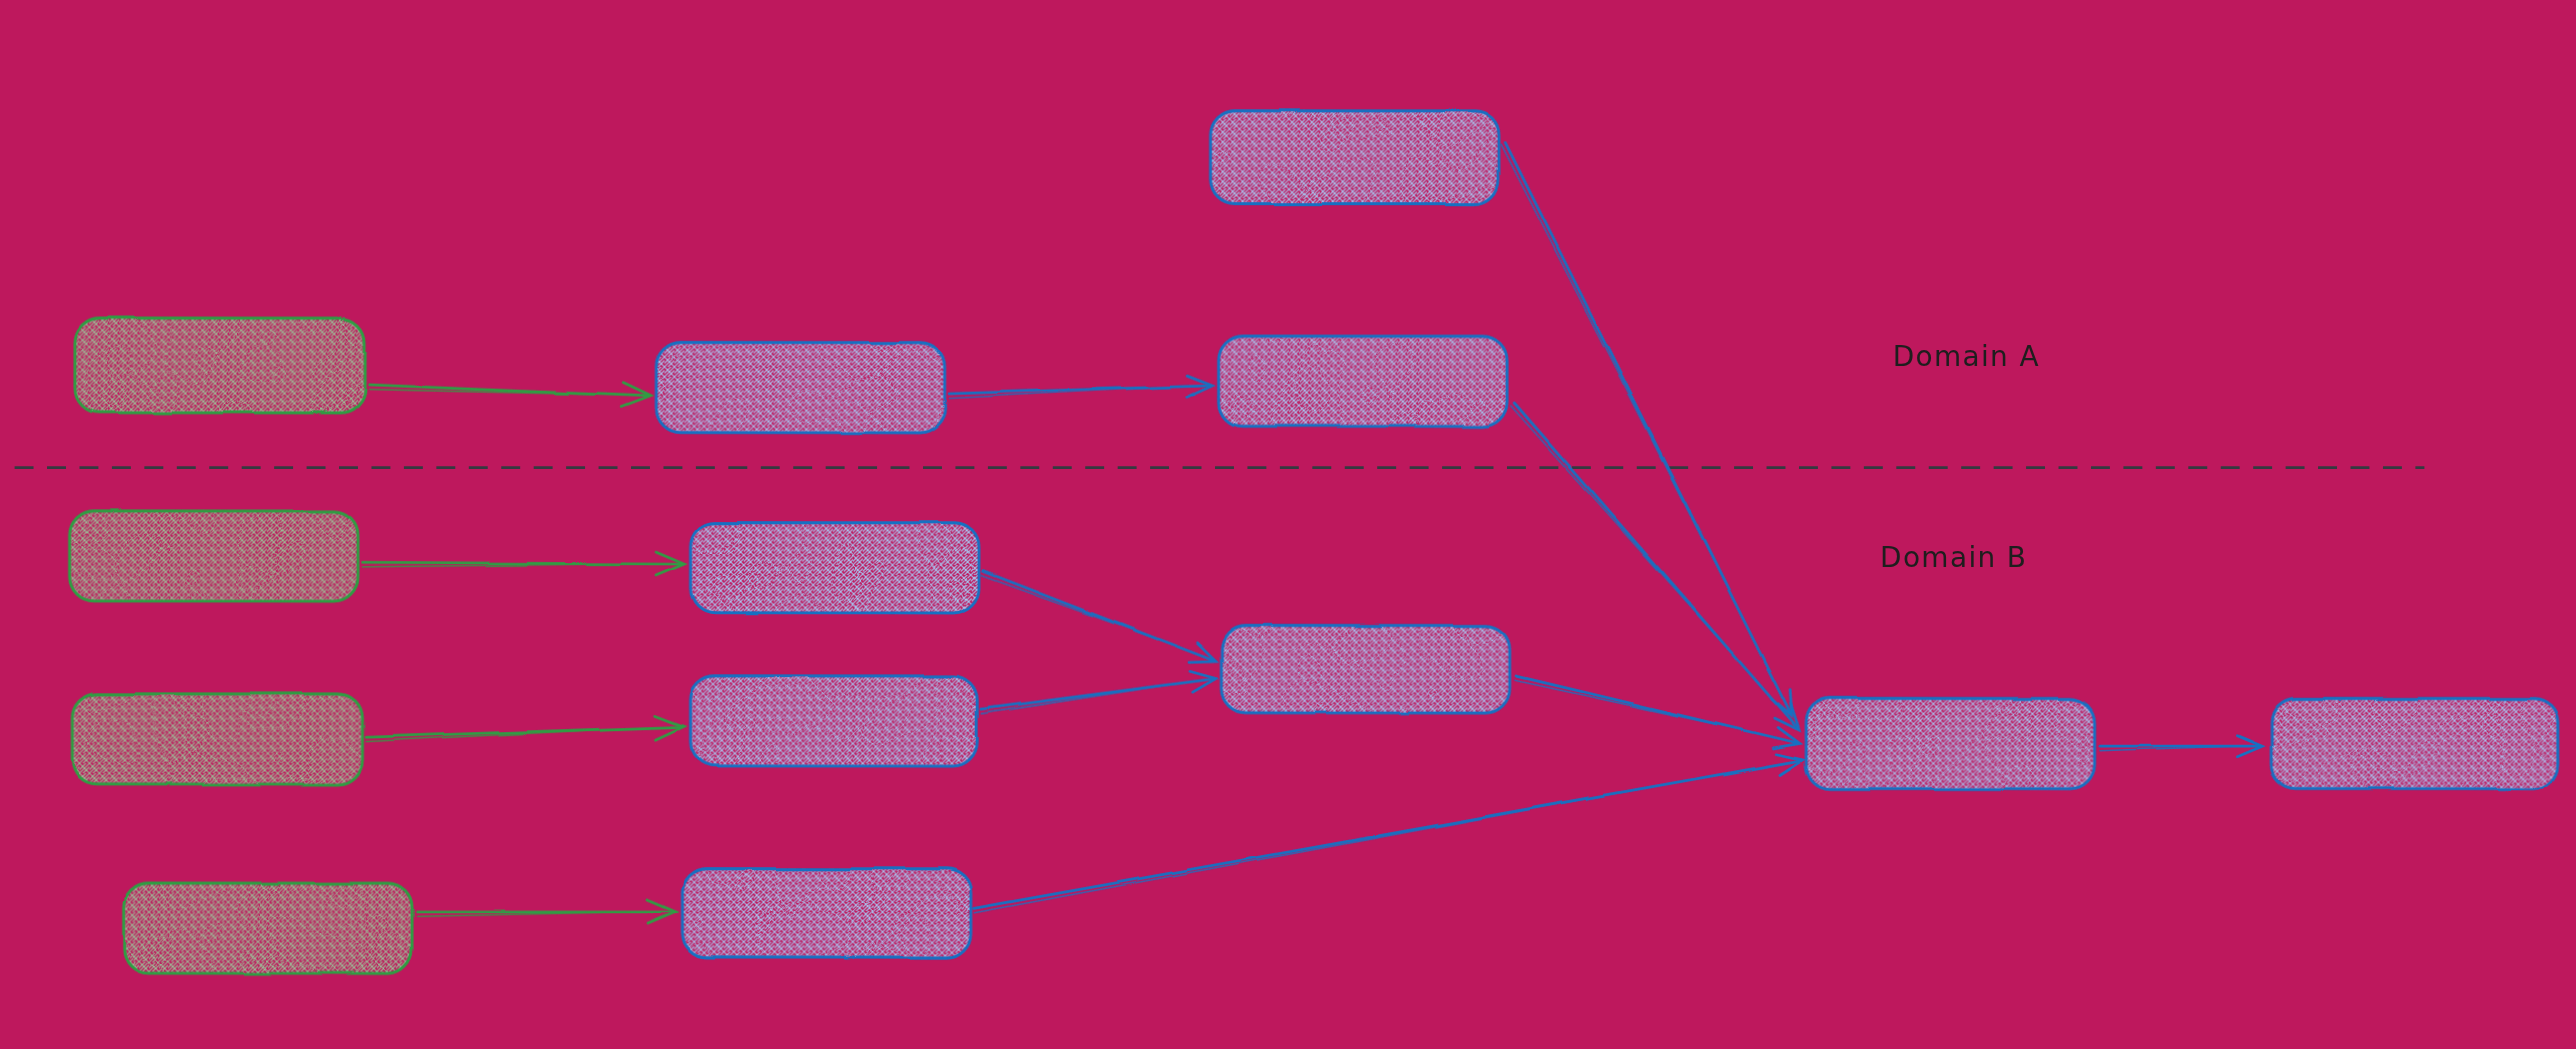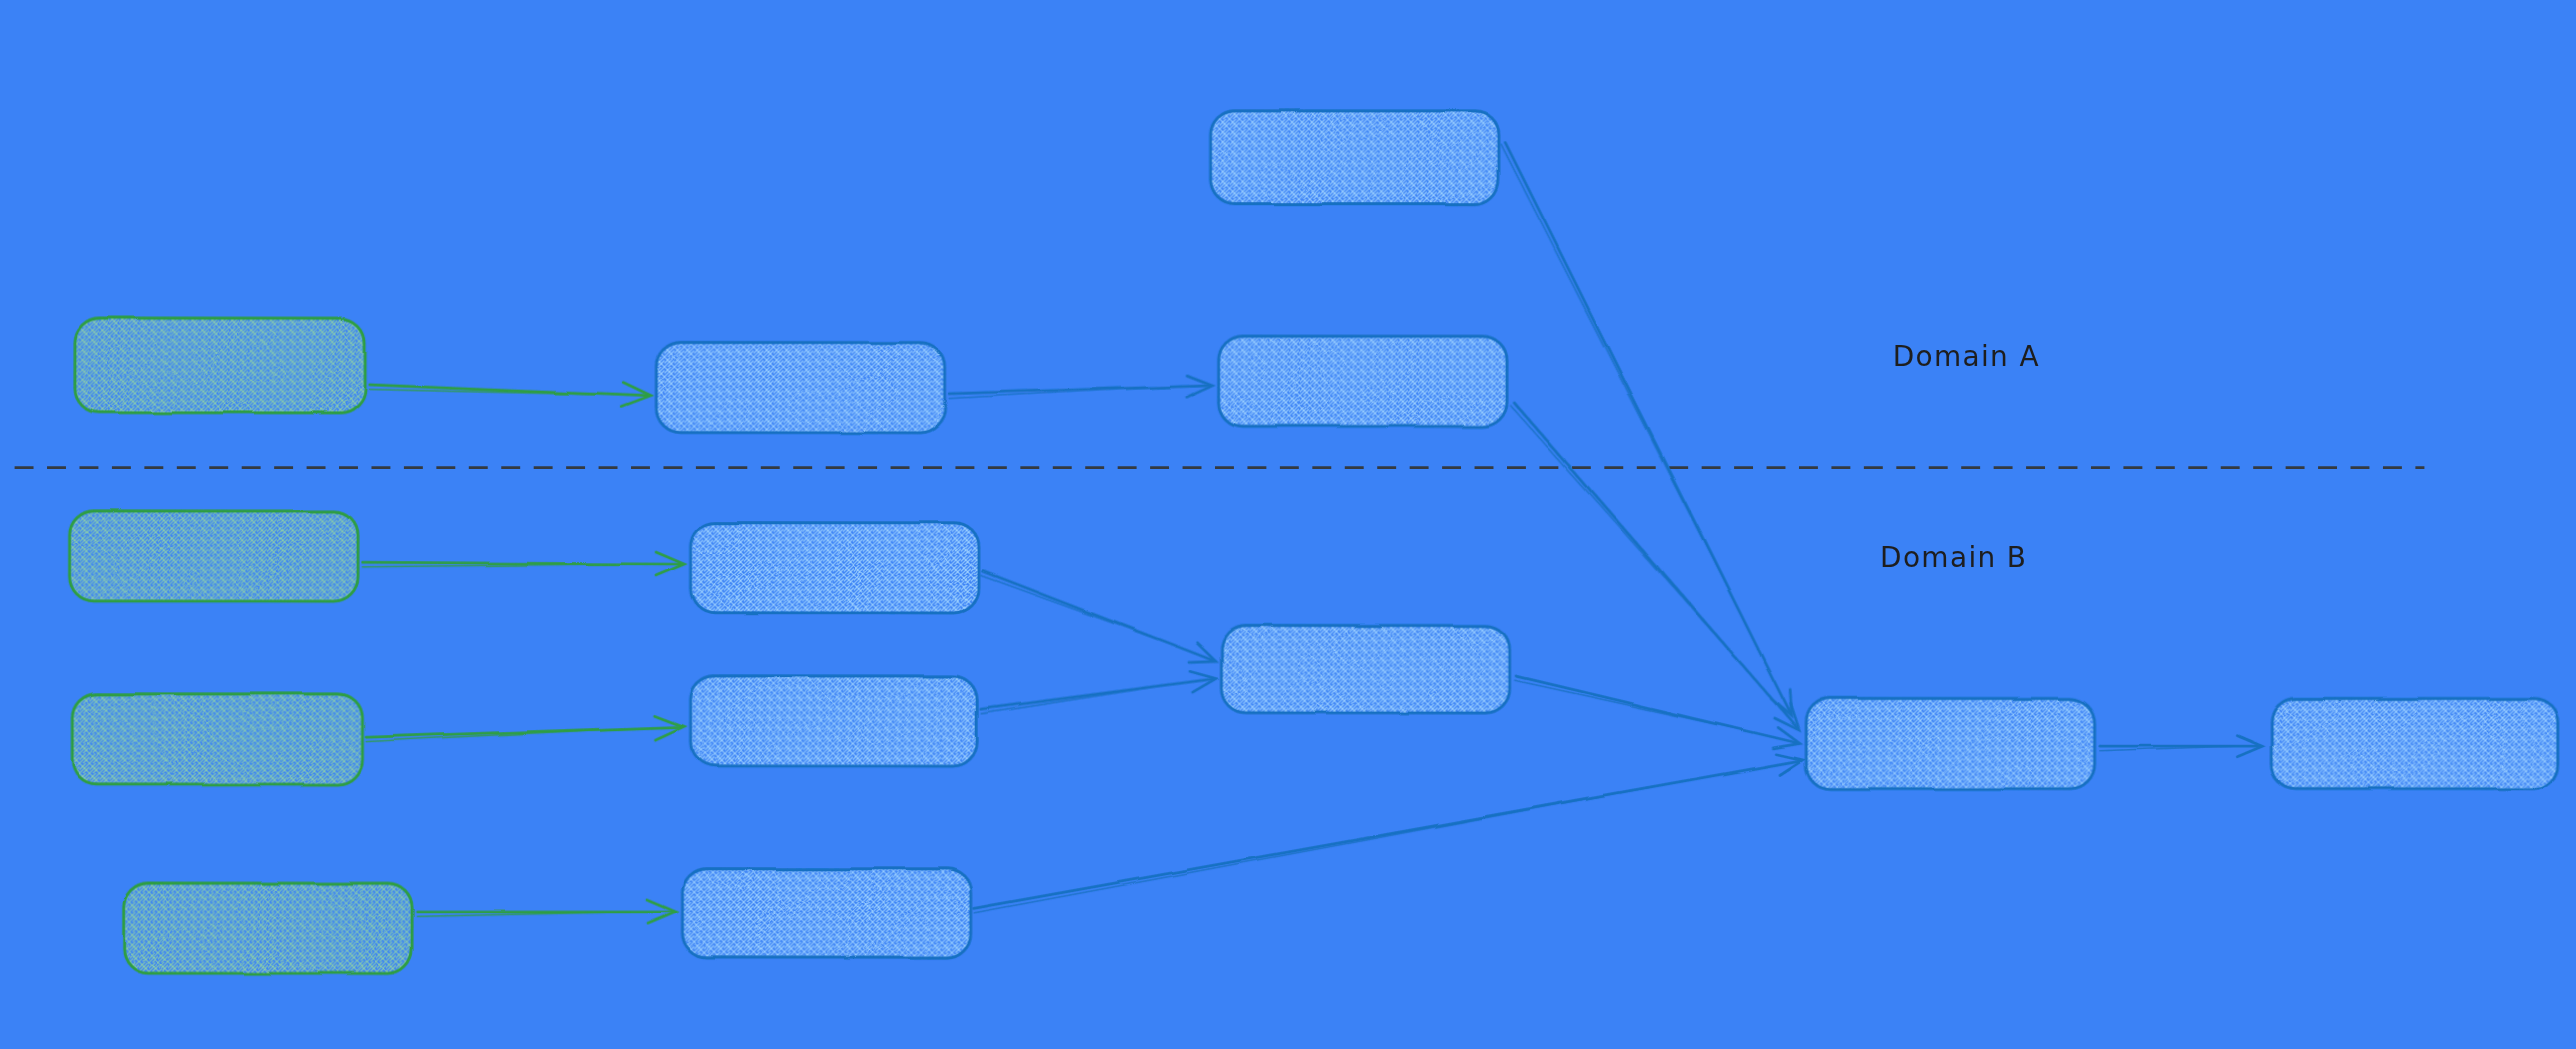--- a/index.html
+++ b/index.html
@@ -5,21 +5,21 @@
   html, body {
     margin: 0;
     padding: 0;
     background: #ffffff;
     font-family: "Liberation Sans", sans-serif;
   }
   #stage {
     position: relative;
     width: 2576px;
     height: 1049px;
-    background: #3b82f6;
+    background: #be185d;
     overflow: hidden;
   }
   svg { display: block; }
   text.domain-label {
     font-family: "DejaVu Sans", sans-serif;
     letter-spacing: 1.5px;
     font-weight: 500;
   }
 </style>
 </head>

